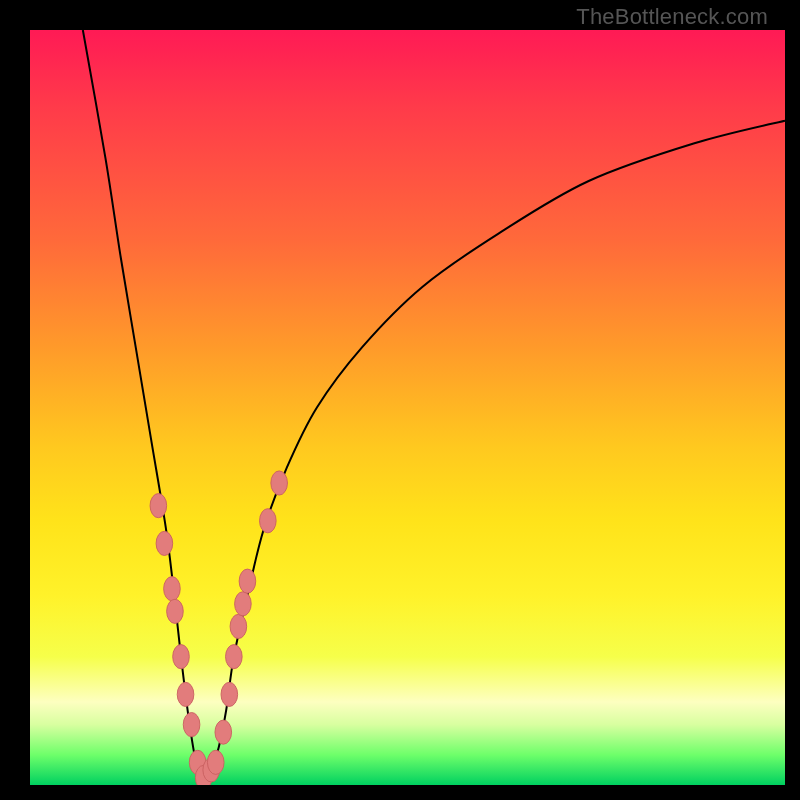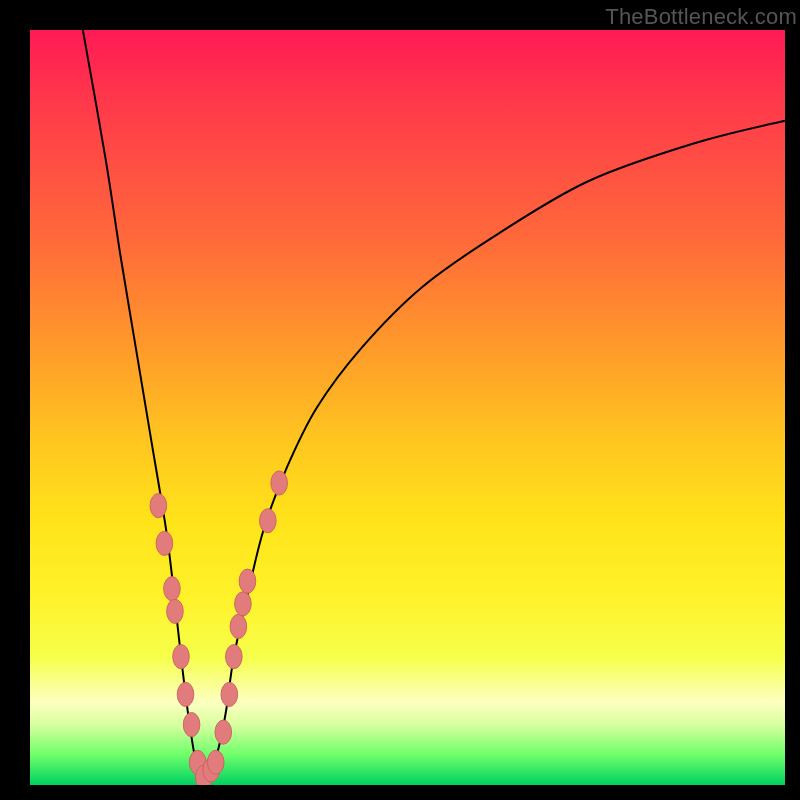--- a/index.html
+++ b/index.html
@@ -36,21 +36,21 @@
       #f6ff4a 83%,
       #fdffc0 89%,
       #d8ffa0 92%,
       #6eff6a 96%,
       #00d060 100%
     );
   }
   .watermark {
     position: absolute;
     top: 4px;
-    right: 3px;
+    right: 32px;
     color: #555;
     font-size: 22px;
     font-weight: 500;
     letter-spacing: 0.2px;
     user-select: none;
   }
   svg.curve {
     position: absolute;
     left: 0;
     top: 0;

